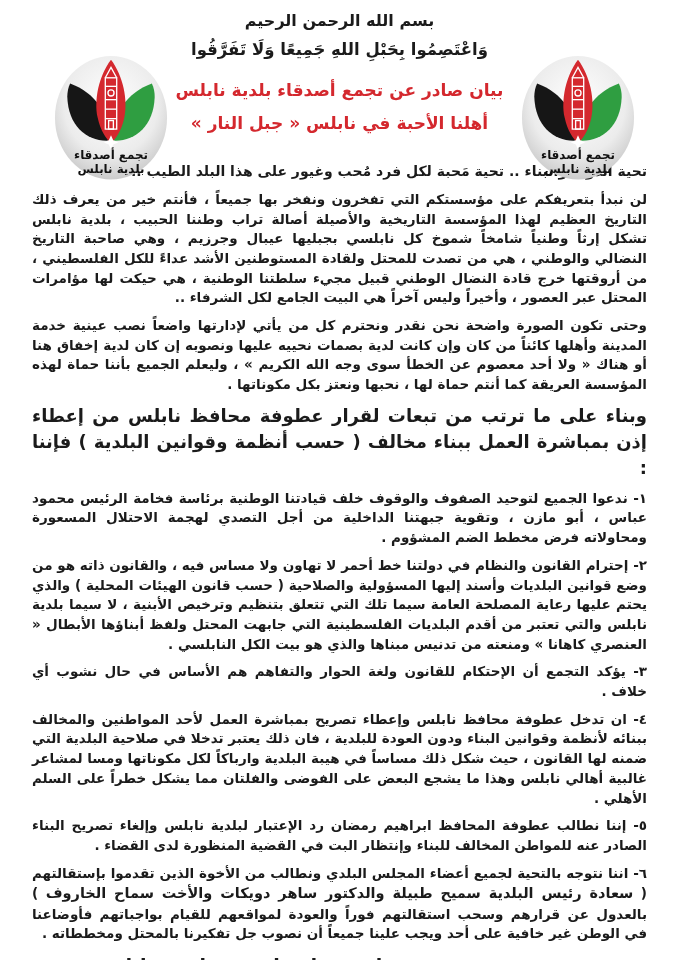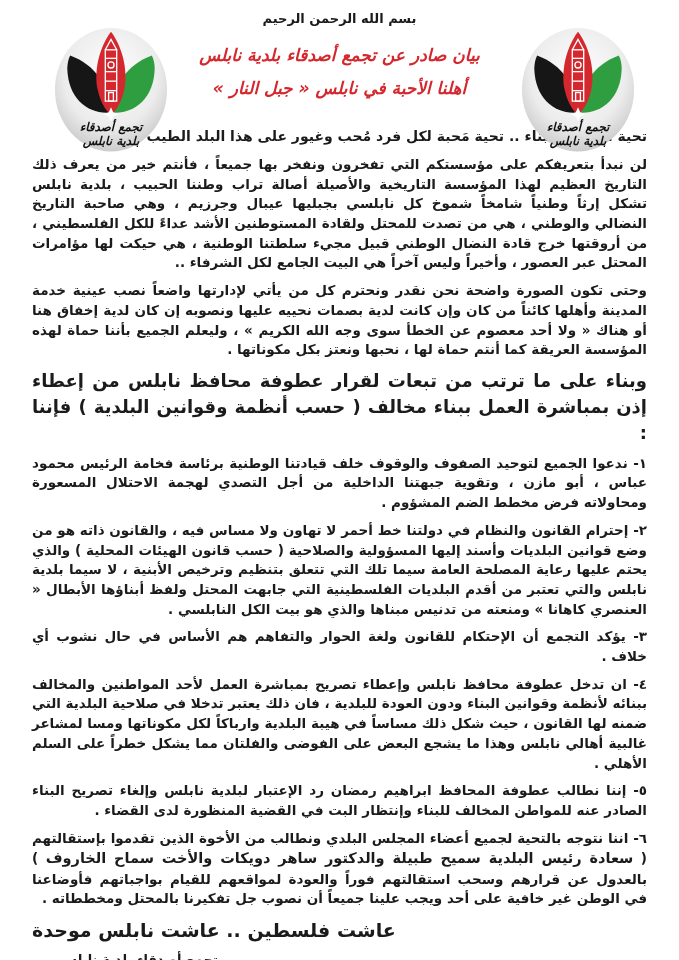--- a/index.html
+++ b/index.html
@@ -15,32 +15,32 @@
     margin:0 auto;
     background:#ffffff;
     box-sizing:border-box;
     padding:10px 32px 0;
     direction:rtl;
     font-family:"DejaVu Sans",sans-serif;
     color:var(--ink);
     overflow:hidden;
   }
   
-  .logo{position:absolute;top:27px;width:114px;font-style:italic;}
+  .logo{position:absolute;top:55px;width:114px;}
   .logo.left{left:54px;}
   .logo.right{right:44px;}
   .logo svg{display:block;width:114px;height:auto;}
   .leaf-black{fill:var(--logo-black);}
   .leaf-green{fill:var(--logo-green);}
   .leaf-red{fill:var(--accent-red);}
   .logo-text{font-family:"DejaVu Sans",sans-serif;font-weight:bold;font-size:12.5px;fill:#111;}
   .header-center{width:345px;margin:0 auto;text-align:center;}
-  .bismillah{font-size:13px;font-weight:bold;line-height:1.4;}
+  .bismillah{font-size:16px;font-weight:bold;line-height:1.4;}
   .verse{font-size:16.5px;font-weight:bold;margin-top:6px;white-space:nowrap;line-height:1.5;}
-  .title{color:var(--accent-red);font-size:17px;font-weight:bold;white-space:nowrap;line-height:1.45;font-style:italic;}
+  .title{color:var(--accent-red);font-size:17px;font-weight:bold;white-space:nowrap;line-height:1.45;}
   .title.t1{margin-top:15px;}
   .title.t2{margin-top:8px;}
   
   .content{margin-top:26px;font-size:13.5px;font-weight:bold;line-height:1.46;text-align:justify;}
   .content p{margin:0 0 8px;}
   .greeting{font-size:14px;}
   .intro{font-size:18px;margin-bottom:7px !important;}
   .point .em{font-size:14.5px;}
   .closing{text-align:left;font-size:19px;font-weight:bold;margin:6px 0 4px;}
   .footer{width:205px;margin:2px auto 0 4px;margin-right:auto;text-align:center;
@@ -97,20 +97,21 @@
         <rect x="57.5" y="69" width="5" height="9"></rect>
       </g>
       <path fill="#ffffff" d="M60 84.5 l2.3 5.2 5.2 2.3 -5.2 2.3 -2.3 5.2 -2.3 -5.2 -5.2 -2.3 5.2 -2.3 Z"></path>
       <text class="logo-text" x="60" y="109" text-anchor="middle">تجمع أصدقاء</text>
       <text class="logo-text" x="60" y="124" text-anchor="middle">بلدية نابلس</text>
     </svg>
   </div>
 
   <div class="header-center">
     <div class="bismillah">بسم الله الرحمن الرحيم</div>
+    <div class="verse">وَاعْتَصِمُوا بِحَبْلِ اللهِ جَمِيعًا وَلَا تَفَرَّقُوا</div>
     <div class="title t1">بيان صادر عن تجمع أصدقاء بلدية نابلس</div>
     <div class="title t2">أهلنا الأحبة في نابلس « جبل النار »</div>
   </div>
 
   <div class="content">
     <p class="greeting">تحية الدولة والبناء .. تحية مَحبة لكل فرد مُحب وغيور على هذا البلد الطيب ..</p>
     <p class="para">لن نبدأ بتعريفكم على مؤسستكم التي تفخرون ونفخر بها جميعاً ، فأنتم خير من يعرف ذلك التاريخ العظيم لهذا المؤسسة التاريخية والأصيلة أصالة تراب وطننا الحبيب ، بلدية نابلس تشكل إرثاً وطنياً شامخاً شموخ كل نابلسي بجبليها عيبال وجرزيم ، وهي صاحبة التاريخ النضالي والوطني ، هي من تصدت للمحتل ولقادة المستوطنين الأشد عداءً للكل الفلسطيني ، من أروقتها خرج قادة النضال الوطني قبيل مجيء سلطتنا الوطنية ، هي حيكت لها مؤامرات المحتل عبر العصور ، وأخيراً وليس آخراً هي البيت الجامع لكل الشرفاء ..</p>
     <p class="para">وحتى تكون الصورة واضحة نحن نقدر ونحترم كل من يأتي لإدارتها واضعاً نصب عينية خدمة المدينة وأهلها كائناً من كان وإن كانت لدية بصمات نحييه عليها ونصوبه إن كان لدية إخفاق هنا أو هناك « ولا أحد معصوم عن الخطأ سوى وجه الله الكريم » ، وليعلم الجميع بأننا حماة لهذه المؤسسة العريقة كما أنتم حماة لها ، نحبها ونعتز بكل مكوناتها .</p>
     <p class="intro">وبناء على ما ترتب من تبعات لقرار عطوفة محافظ نابلس من إعطاء إذن بمباشرة العمل ببناء مخالف ( حسب أنظمة وقوانين البلدية ) فإننا :</p>
 

